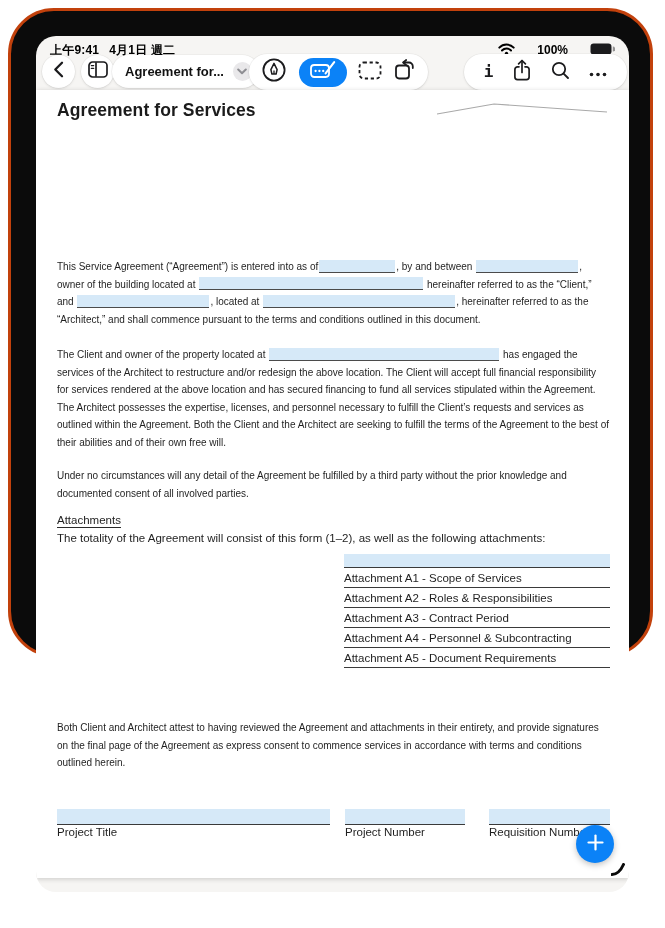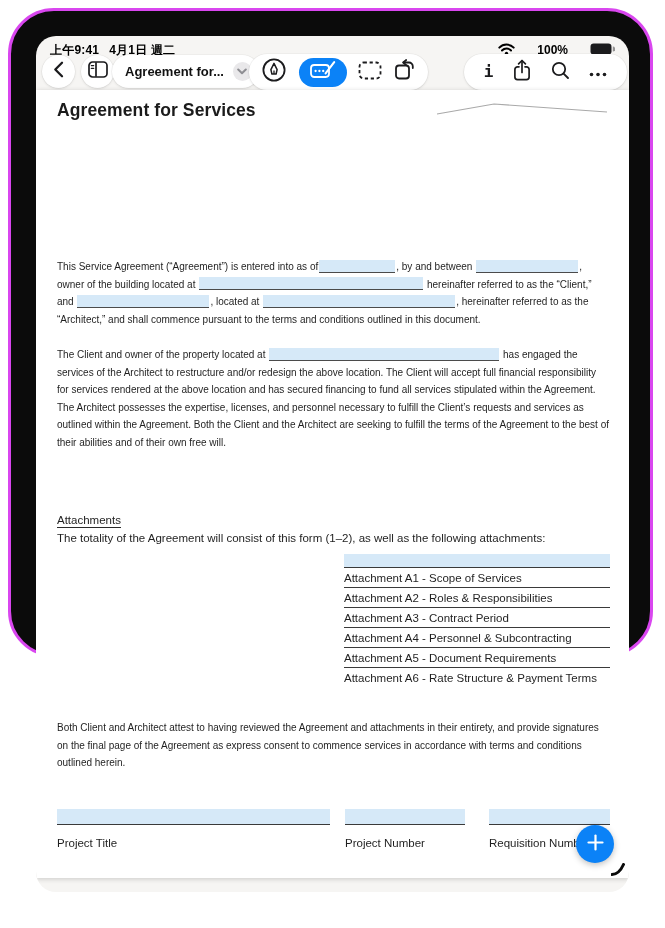--- a/index.html
+++ b/index.html
@@ -1,17 +1,17 @@
 <!DOCTYPE html>
 <html><head>
 <meta charset="utf-8">
 <style>
   html,body{margin:0;padding:0;background:#fff;}
   body{width:665px;height:928px;position:relative;font-family:"Liberation Sans",sans-serif;-webkit-font-smoothing:antialiased;}
-  .device{position:absolute;left:8px;top:8px;width:645px;height:649px;background:#0b0b0b;border:3px solid #d946ef;border-radius:46px;box-sizing:border-box;}
+  .device{position:absolute;left:8px;top:8px;width:645px;height:649px;background:#0b0b0b;border:3px solid #c2410c;border-radius:46px;box-sizing:border-box;}
   .screen{position:absolute;left:25px;top:25px;width:593px;height:856px;border-radius:20px;overflow:hidden;background:#f6f5f3;}
 
   
   .statusbar{position:absolute;top:5px;left:0;right:0;height:18px;display:flex;justify-content:space-between;align-items:center;padding:0 14px;}
   .sb-left{font-size:12px;font-weight:700;color:#000;letter-spacing:.2px;}
   .sb-left .gap{display:inline-block;width:10px;}
   .sb-right{display:flex;align-items:center;gap:22px;font-size:12px;font-weight:700;color:#000;}
 
   
   .pill,.circle-btn{background:#fff;box-shadow:0 0 0 .6px rgba(0,0,0,.05),0 1px 2.5px rgba(0,0,0,.10);}
@@ -43,21 +43,21 @@
   .attach-intro{position:absolute;left:21px;top:442px;width:552px;font-size:11.5px;color:#1f1f1f;}
   .attach-table{position:absolute;left:308px;top:464px;width:266px;}
   .attach-field-row{height:13px;background:#d6e9f8;border-bottom:1.2px solid #3a3a3a;}
   .attach-row{font-size:11.5px;color:#1f1f1f;line-height:14px;padding:3px 0 2px;border-bottom:1.2px solid #3a3a3a;}
   .attach-row.last{border-bottom:none;}
 
   .footer-fields{position:absolute;left:21px;top:719px;display:flex;}
   .ffield:nth-child(2){margin-left:15px;}
   .ffield:nth-child(3){margin-left:24px;}
   .fblank{height:15px;background:#d6e9f8;border-bottom:1.2px solid #3a3a3a;}
-  .flabel{margin-top:12px;font-size:11.5px;color:#1f1f1f;}
+  .flabel{margin-top:1px;font-size:11.5px;color:#1f1f1f;}
 
   .page-curl{position:absolute;right:4px;bottom:2px;}
 
   .fab{position:absolute;left:540px;top:789px;width:38px;height:38px;border-radius:50%;background:#0b82f7;display:flex;align-items:center;justify-content:center;box-shadow:0 2px 6px rgba(0,0,0,.25);cursor:pointer;}
 </style>
 </head>
 <body>
 
 <div class="device">
   <div class="screen">
@@ -184,32 +184,32 @@
     <div class="page">
       <div class="doc-header-title">Agreement for Services</div>
       <div class="logo">
         <svg class="logo-roof" width="172" height="14" viewBox="0 0 172 14">
             <polyline points="1,13 58,3 171,11" fill="none" stroke="#a9a9a9" stroke-width="1.2"></polyline>
           </svg>
       </div>
 
       <p class="para p1">This Service Agreement (“Agreement”) is entered into as of<span class="blank" style="width: 76px;"></span>, by and between <span class="blank" style="width: 102px;"></span>, owner of the building located at <span class="blank" style="width: 224px;"></span> hereinafter referred to as the “Client,” and <span class="blank" style="width: 132px;"></span>, located at <span class="blank" style="width: 192px;"></span>, hereinafter referred to as the “Architect,” and shall commence pursuant to the terms and conditions outlined in this document.</p>
       <p class="para p2">The Client and owner of the property located at <span class="blank" style="width: 230px;"></span> has engaged the services of the Architect to restructure and/or redesign the above location. The Client will accept full financial responsibility for services rendered at the above location and has secured financing to fund all services stipulated within the Agreement. The Architect possesses the expertise, licenses, and personnel necessary to fulfill the Client’s requests and services as outlined within the Agreement. Both the Client and the Architect are seeking to fulfill the terms of the Agreement to the best of their abilities and of their own free will.</p>
+      <p class="para p3">Under no circumstances will any detail of the Agreement be fulfilled by a third party without the prior knowledge and documented consent of all involved parties.</p>
 
       <div class="attach-heading">Attachments</div>
       <div class="attach-intro">The totality of the Agreement will consist of this form (1–2), as well as the following attachments:</div>
 
       <div class="attach-table">
         <div class="attach-field-row"></div>
       <div class="attach-row">Attachment A1 - Scope of Services</div>
           <div class="attach-row">Attachment A2 - Roles &amp; Responsibilities</div>
           <div class="attach-row">Attachment A3 - Contract Period</div>
           <div class="attach-row">Attachment A4 - Personnel &amp; Subcontracting</div>
           <div class="attach-row">Attachment A5 - Document Requirements</div>
-          <div class="attach-row last">Attachment A6 - Rate Structure &amp; Payment Terms</div>
         </div>
 
       <p class="para closing">Both Client and Architect attest to having reviewed the Agreement and attachments in their entirety, and provide signatures on the final page of the Agreement as express consent to commence services in accordance with terms and conditions outlined herein.</p>
 
       <div class="footer-fields">
           <div class="ffield" style="width: 273px;">
             <div class="fblank"></div>
             <div class="flabel">Project Title</div>
           </div>
           <div class="ffield" style="width: 120px;">

